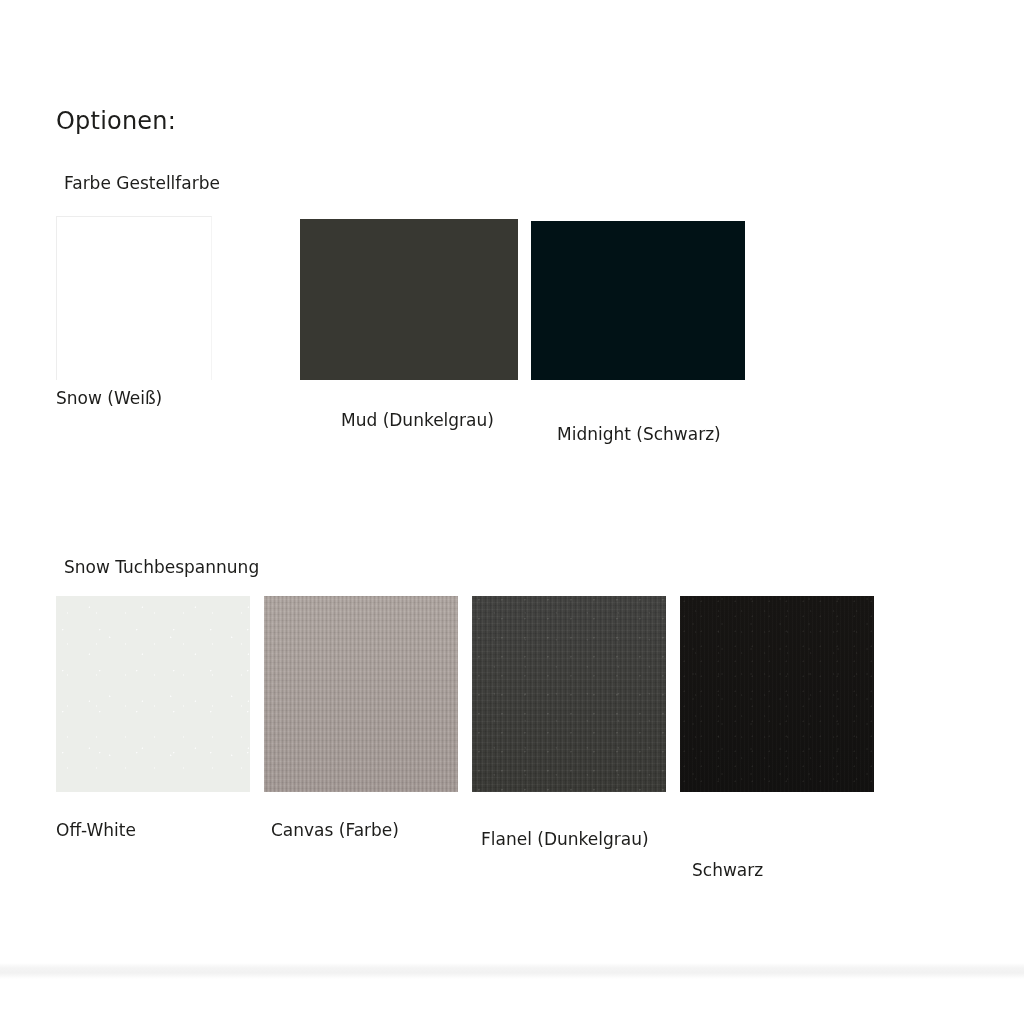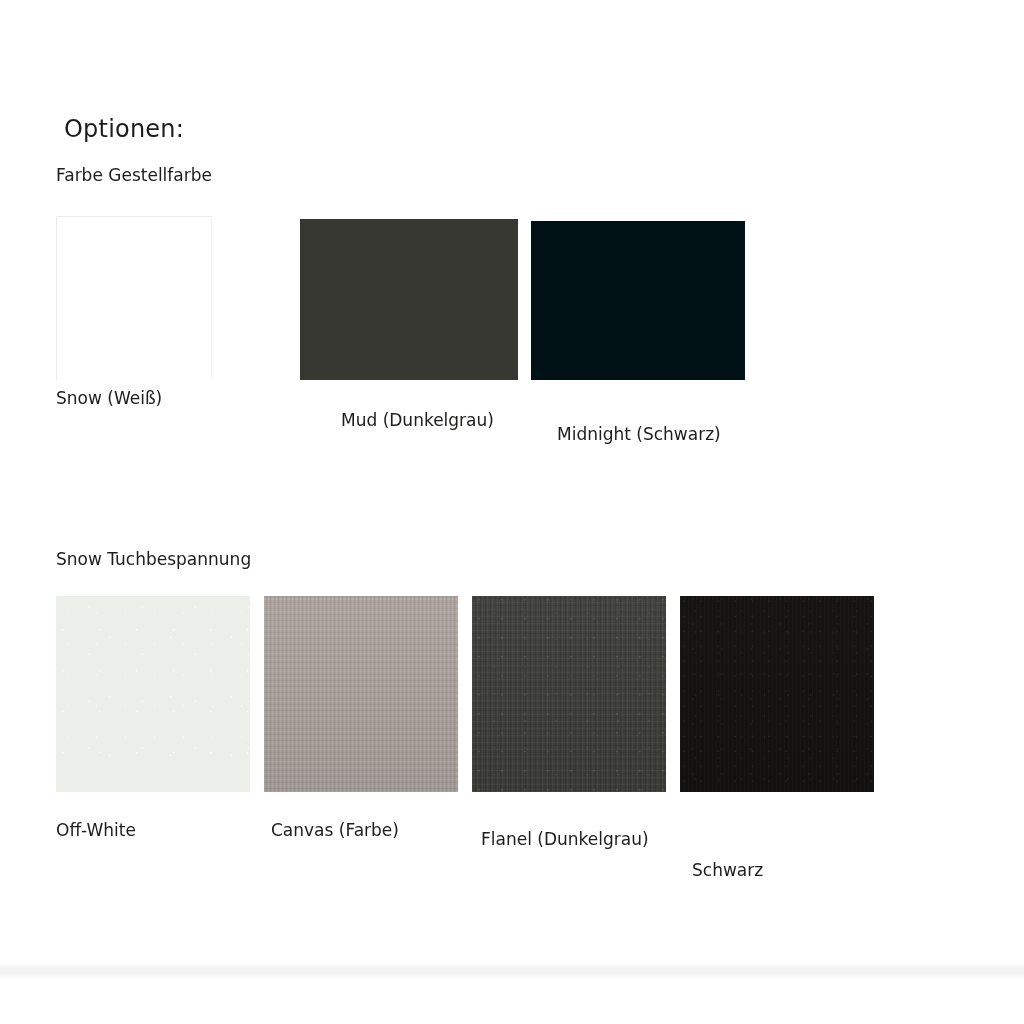--- a/index.html
+++ b/index.html
@@ -28,31 +28,31 @@
   
   .page-title {
     position: absolute;
     left: 56px;
     top: 107px;
     font-size: 24px;
     font-weight: 400;
     letter-spacing: 0.2px;
     color: #1d1d1b;
     line-height: 1.2;
-    margin: 8px;
+    margin: 0;
     white-space: nowrap;
   }
 
   .group-title {
     position: absolute;
     font-size: 17px;
     font-weight: 400;
     color: #1d1d1b;
     line-height: 1.2;
-    margin: 0;
+    margin: 8px;
     white-space: nowrap;
   }
   .group-title.frame  { left: 56px; top: 165px; }
   .group-title.fabric { left: 56px; top: 549px; }
 
   
   .swatch-group {
     position: absolute;
     left: 0;
     width: 1024px;

